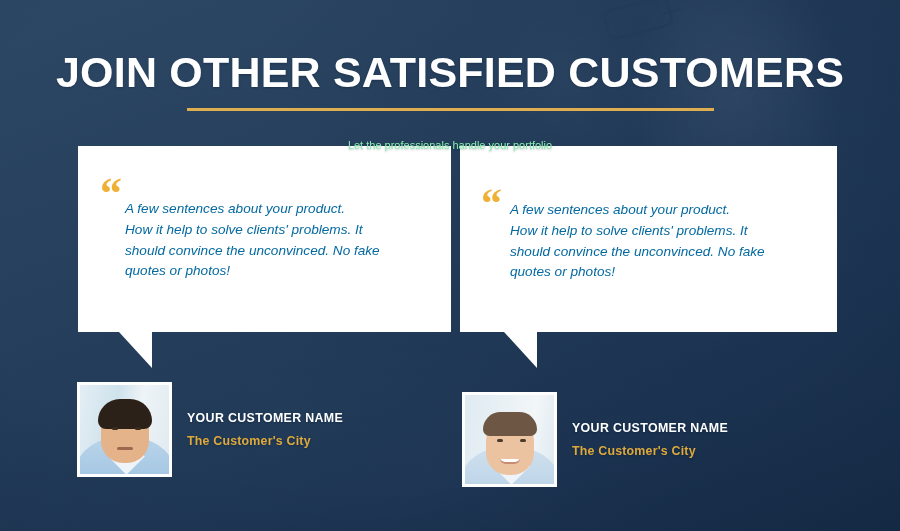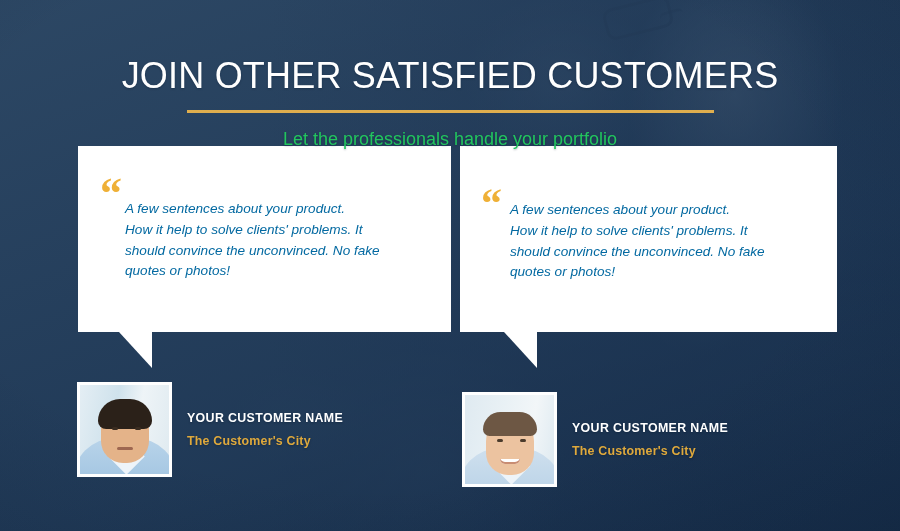--- a/index.html
+++ b/index.html
@@ -75,43 +75,43 @@
   
   .header {
     position: absolute;
     left: 0;
     top: 0;
     width: 900px;
     text-align: center;
     z-index: 4;
   }
   .title {
-    margin: 16px;
+    margin: 9px;
     padding-top: 42px;
-    font-size: 36px;
+    font-size: 43px;
     line-height: 1.0;
-    font-weight: normal;
+    font-weight: bold;
     letter-spacing: 0.2px;
     color: #ffffff;
     font-family: "Liberation Sans", sans-serif;
     text-shadow: 0 1px 2px rgba(10,25,45,0.35);
   }
   .title-rule {
     width: 527px;
     height: 3px;
     margin: 14px auto 0 auto;
     background: #dfae4e;
   }
   .subtitle {
-    margin: 0;
+    margin: 12px;
     padding-top: 16px;
-    font-size: 18px;
+    font-size: 11px;
     line-height: 1.2;
     font-weight: normal;
-    color: #22c55e;
+    color: #86efac;
     text-shadow: 0 1px 2px rgba(10,25,45,0.30);
   }
 
   
   .card {
     position: absolute;
     top: 146px;
     height: 186px;
     background: #ffffff;
     z-index: 3;

